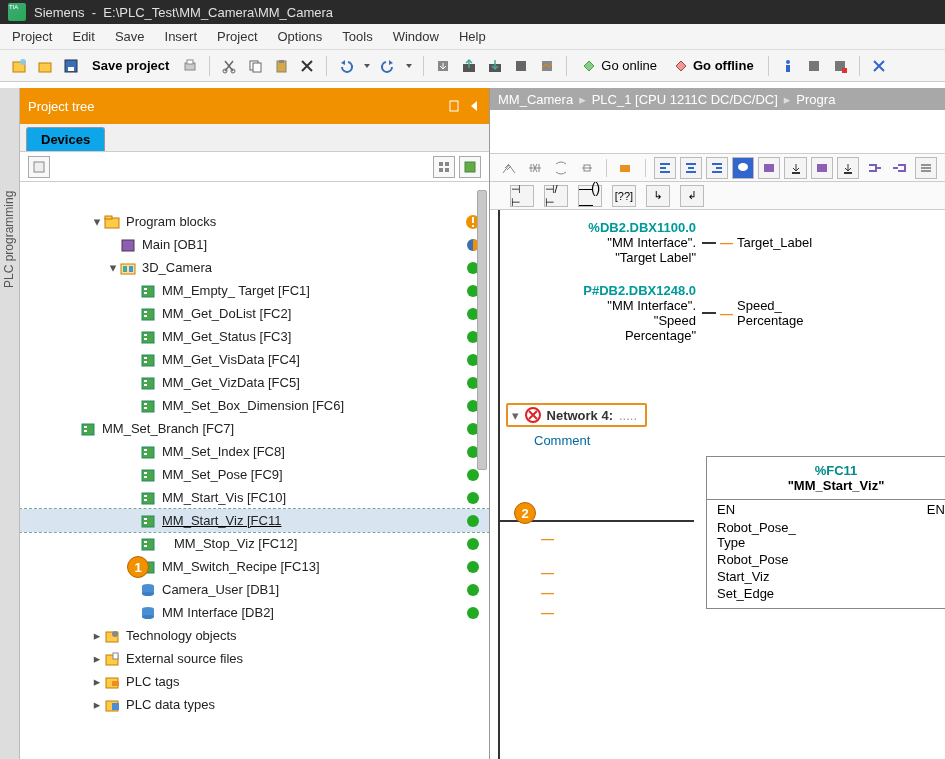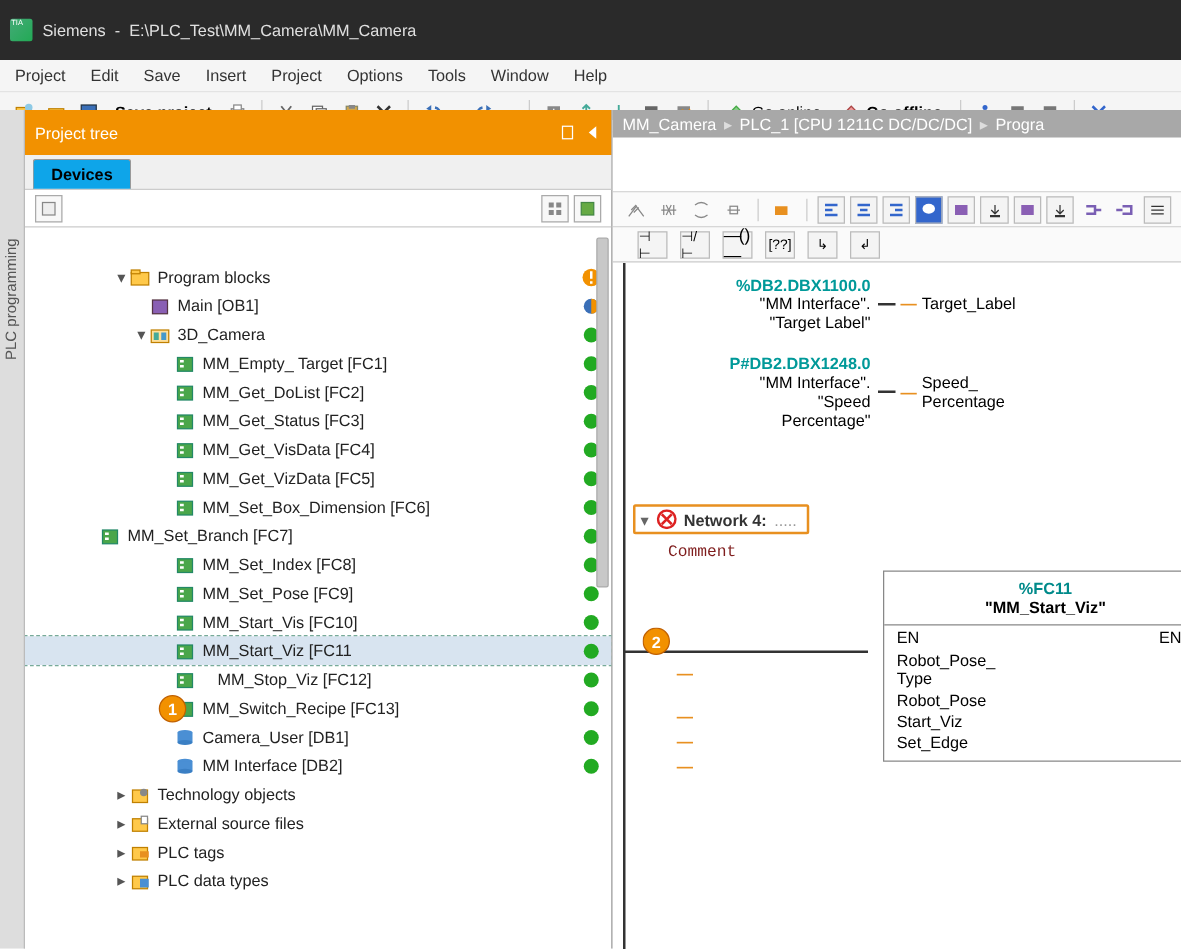--- a/index.html
+++ b/index.html
@@ -1,18 +1,18 @@
 <!DOCTYPE html>
 <html><head>
 <meta charset="utf-8">
 <style>
 * { margin:0; padding:0; box-sizing:border-box; font-family:"Segoe UI",Arial,sans-serif; font-size:13px; }
 body { background:#fff; width:945px; height:759px; overflow:hidden; position:relative; }
 
-.titlebar { background:#2a2a2a; color:#e0e0e0; height:48px; display:flex; align-items:center; padding:0 8px; gap:8px; }
+.titlebar { background:#2a2a2a; color:#e0e0e0; height:24px; display:flex; align-items:center; padding:0 8px; gap:8px; }
 .titlebar .logo { width:18px; height:18px; background:linear-gradient(135deg,#4a7 0%,#2a5 100%); border-radius:2px; position:relative; }
 .titlebar .logo::after { content:"TIA"; position:absolute; font-size:6px; color:#fff; top:1px; left:1px; }
 
 .menubar { background:#f5f5f5; height:26px; display:flex; align-items:center; padding:0 12px; gap:20px; border-bottom:1px solid #ddd; }
 .menubar span { color:#333; cursor:default; }
 
 .toolbar { background:#f5f5f5; height:32px; display:flex; align-items:center; padding:0 8px; gap:4px; border-bottom:1px solid #ccc; }
 .tbtn { width:22px; height:22px; display:flex; align-items:center; justify-content:center; cursor:pointer; border-radius:2px; }
 .tsep { width:1px; height:20px; background:#ccc; margin:0 4px; }
 .ttext { display:flex; align-items:center; gap:4px; padding:0 6px; cursor:pointer; height:22px; }
@@ -48,21 +48,21 @@
 .edspace { height:44px; border-bottom:1px solid #ccc; }
 .edtoolrow { height:28px; display:flex; align-items:center; padding:0 8px; gap:4px; border-bottom:1px solid #ccc; background:#fafafa; }
 .edbtn { width:24px; height:22px; display:flex; align-items:center; justify-content:center; border:1px solid #bbb; background:#f4f4f4; cursor:pointer; font-size:11px; }
 .edbtn.noborder { border:none; background:transparent; }
 .ladder { flex:1; padding:8px 16px; overflow:auto; position:relative; }
 
 .net-hdr { display:flex; align-items:center; gap:6px; margin:8px 0 4px 0; border:2px solid #e89020; padding:2px 8px 2px 4px; width:fit-content; border-radius:2px; }
 .net-hdr .collapse { color:#666; }
 .net-hdr .err { width:16px; height:16px; }
 .net-hdr .title { font-weight:bold; color:#333; }
-.comment { color:#7f1d1d; padding:2px 0 8px 28px;font-family:Liberation Mono, monospace; }
+.comment { color:#0369a1; padding:2px 0 8px 28px; }
 
 .block-box { border:1px solid #888; padding:6px 0; text-align:center; position:relative; margin-left:180px; width:260px; }
 .block-hdr { color:#008a8a; font-weight:bold; }
 .block-name { font-weight:bold; padding-bottom:6px; border-bottom:1px solid #888; }
 .pinrow { display:flex; justify-content:space-between; padding:2px 10px; font-size:12px; }
 .conn { display:flex; align-items:center; gap:6px; padding:1px 0; }
 .conn .tag { color:#d33; font-size:12px; }
 .conn .wire { color:#e89020; font-weight:bold; }
 
 .vline { position:absolute; left:8px; top:0; bottom:0; width:2px; background:#333; }
@@ -424,21 +424,21 @@
             <svg class="ticon">
               <rect x="2" y="3" width="12" height="11" fill="#4aa64a" stroke="#286"></rect>
               <rect x="4" y="5" width="3" height="2" fill="#fff"></rect>
               <rect x="4" y="9" width="3" height="2" fill="#fff"></rect>
             </svg>
             <span class="tlabel">MM_Start_Vis [FC10]</span>
             <svg class="statusicon">
               <circle cx="8" cy="8" r="6" fill="#2a2"></circle>
             </svg>
           </div>
-          <div class="treerow selected" style="padding-left: 120px;">
+          <div class="treerow selected" style="padding-left: 120px; text-decoration: underline;">
             <svg class="ticon">
               <rect x="2" y="3" width="12" height="11" fill="#4aa64a" stroke="#286"></rect>
               <rect x="4" y="5" width="3" height="2" fill="#fff"></rect>
               <rect x="4" y="9" width="3" height="2" fill="#fff"></rect>
             </svg>
             <span class="tlabel">MM_Start_Viz [FC11</span>
             <svg class="statusicon">
               <circle cx="8" cy="8" r="6" fill="#2a2"></circle>
             </svg>
           </div>

